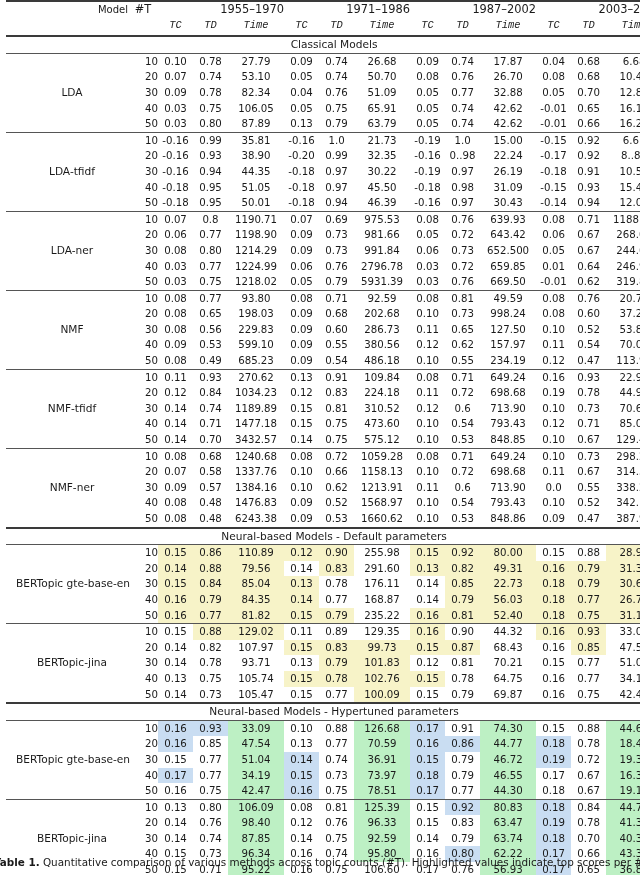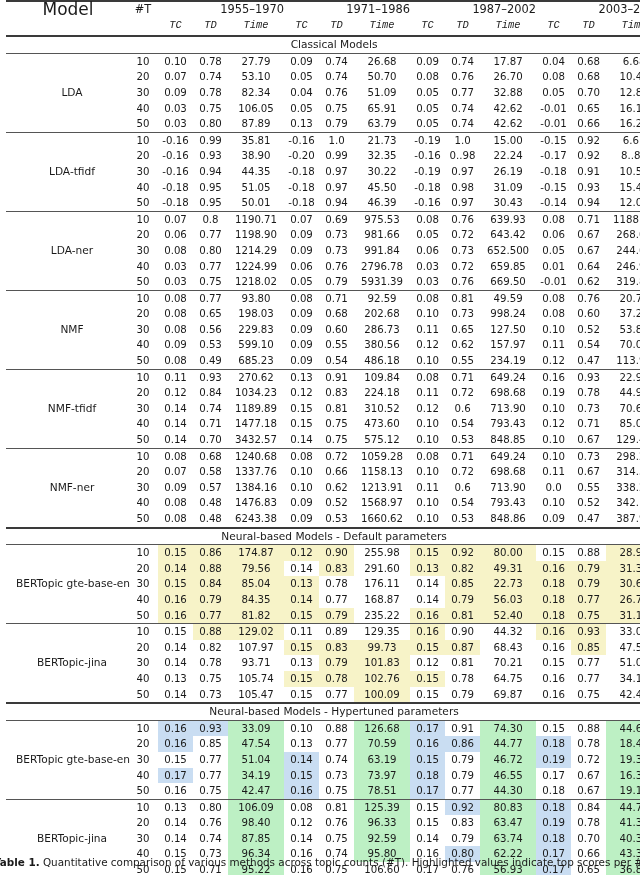--- a/index.html
+++ b/index.html
@@ -40,22 +40,22 @@
   col.c-t     { width: 30px;  }
   col.c-tc    { width: 35px;  }
   col.c-td    { width: 35px;  }
   col.c-time  { width: 56px;  }
 
   .rule-top    { border-top: 2.0px solid #3a3a3a; }
   .rule-mid    { border-top: 1.0px solid #555; }
 
   .hdr-model {
     font-weight: bold;
-    font-size: 17px;
-    text-align: center;
+    font-size: 10px;
+    text-align: right;
     padding-left: 2px !important;
   }
   .hdr-nt {
     font-weight: bold;
     font-size: 11.4px;
     text-align: center;
   }
   .hdr-era {
     font-weight: bold;
     font-size: 11.4px;
@@ -77,21 +77,21 @@
     height: 19px;
     line-height: 19px;
   }
   .modelname {
     text-align: center;
     padding-left: 10px !important;
     font-size: 10.6px;
     white-space: nowrap;
   }
   .num { text-align: center; }
-  .numt { text-align: center; }
+  .numt { text-align: right; }
   .b { font-weight: bold; }
   .hl-y  { background: #f7f3c8; }
   .hl-b  { background: #c9ddf2; }
   .hl-g  { background: #bdf0c4; }
 
   .caption {
     position: absolute;
     left: -6px;
     top: 855px;
     width: 646px;
@@ -608,21 +608,21 @@
           <td class="num">387.96</td>
         </tr>
         <tr class="sectionrow rule-top">
           <td colspan="14">Neural-based Models - Default parameters</td>
         </tr>
         <tr class="datarow rule-mid">
           <td class="modelname" rowspan="5">BERTopic gte-base-en</td>
           <td class="numt">10</td>
           <td class="num b hl-y">0.15</td>
           <td class="num hl-y">0.86</td>
-          <td class="num b hl-y">174.87</td>
+          <td class="num b hl-y">110.89</td>
           <td class="num b hl-y">0.12</td>
           <td class="num b hl-y">0.90</td>
           <td class="num">255.98</td>
           <td class="num b hl-y">0.15</td>
           <td class="num b hl-y">0.92</td>
           <td class="num b hl-y">80.00</td>
           <td class="num">0.15</td>
           <td class="num">0.88</td>
           <td class="num b hl-y">28.97</td>
         </tr>
@@ -796,21 +796,21 @@
           <td class="num">0.78</td>
           <td class="num b hl-g">18.45</td>
         </tr>
         <tr class="datarow">
           <td class="numt">30</td>
           <td class="num">0.15</td>
           <td class="num">0.77</td>
           <td class="num b hl-g">51.04</td>
           <td class="num b hl-b">0.14</td>
           <td class="num">0.74</td>
-          <td class="num b hl-g">63.19</td>
+          <td class="num b hl-g">36.91</td>
           <td class="num b hl-b">0.15</td>
           <td class="num">0.79</td>
           <td class="num b hl-g">46.72</td>
           <td class="num b hl-b">0.19</td>
           <td class="num">0.72</td>
           <td class="num b hl-g">19.37</td>
         </tr>
         <tr class="datarow">
           <td class="numt">40</td>
           <td class="num b hl-b">0.17</td>

